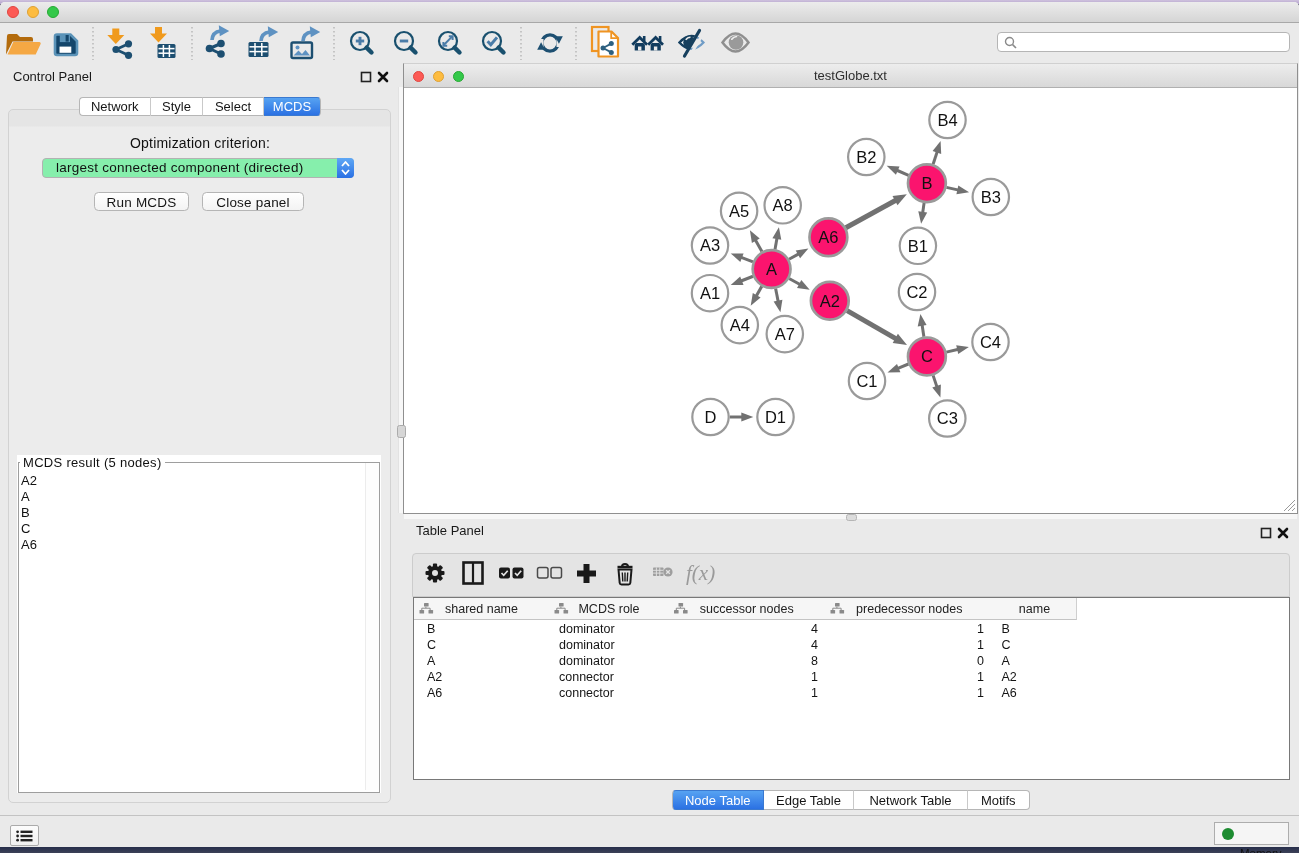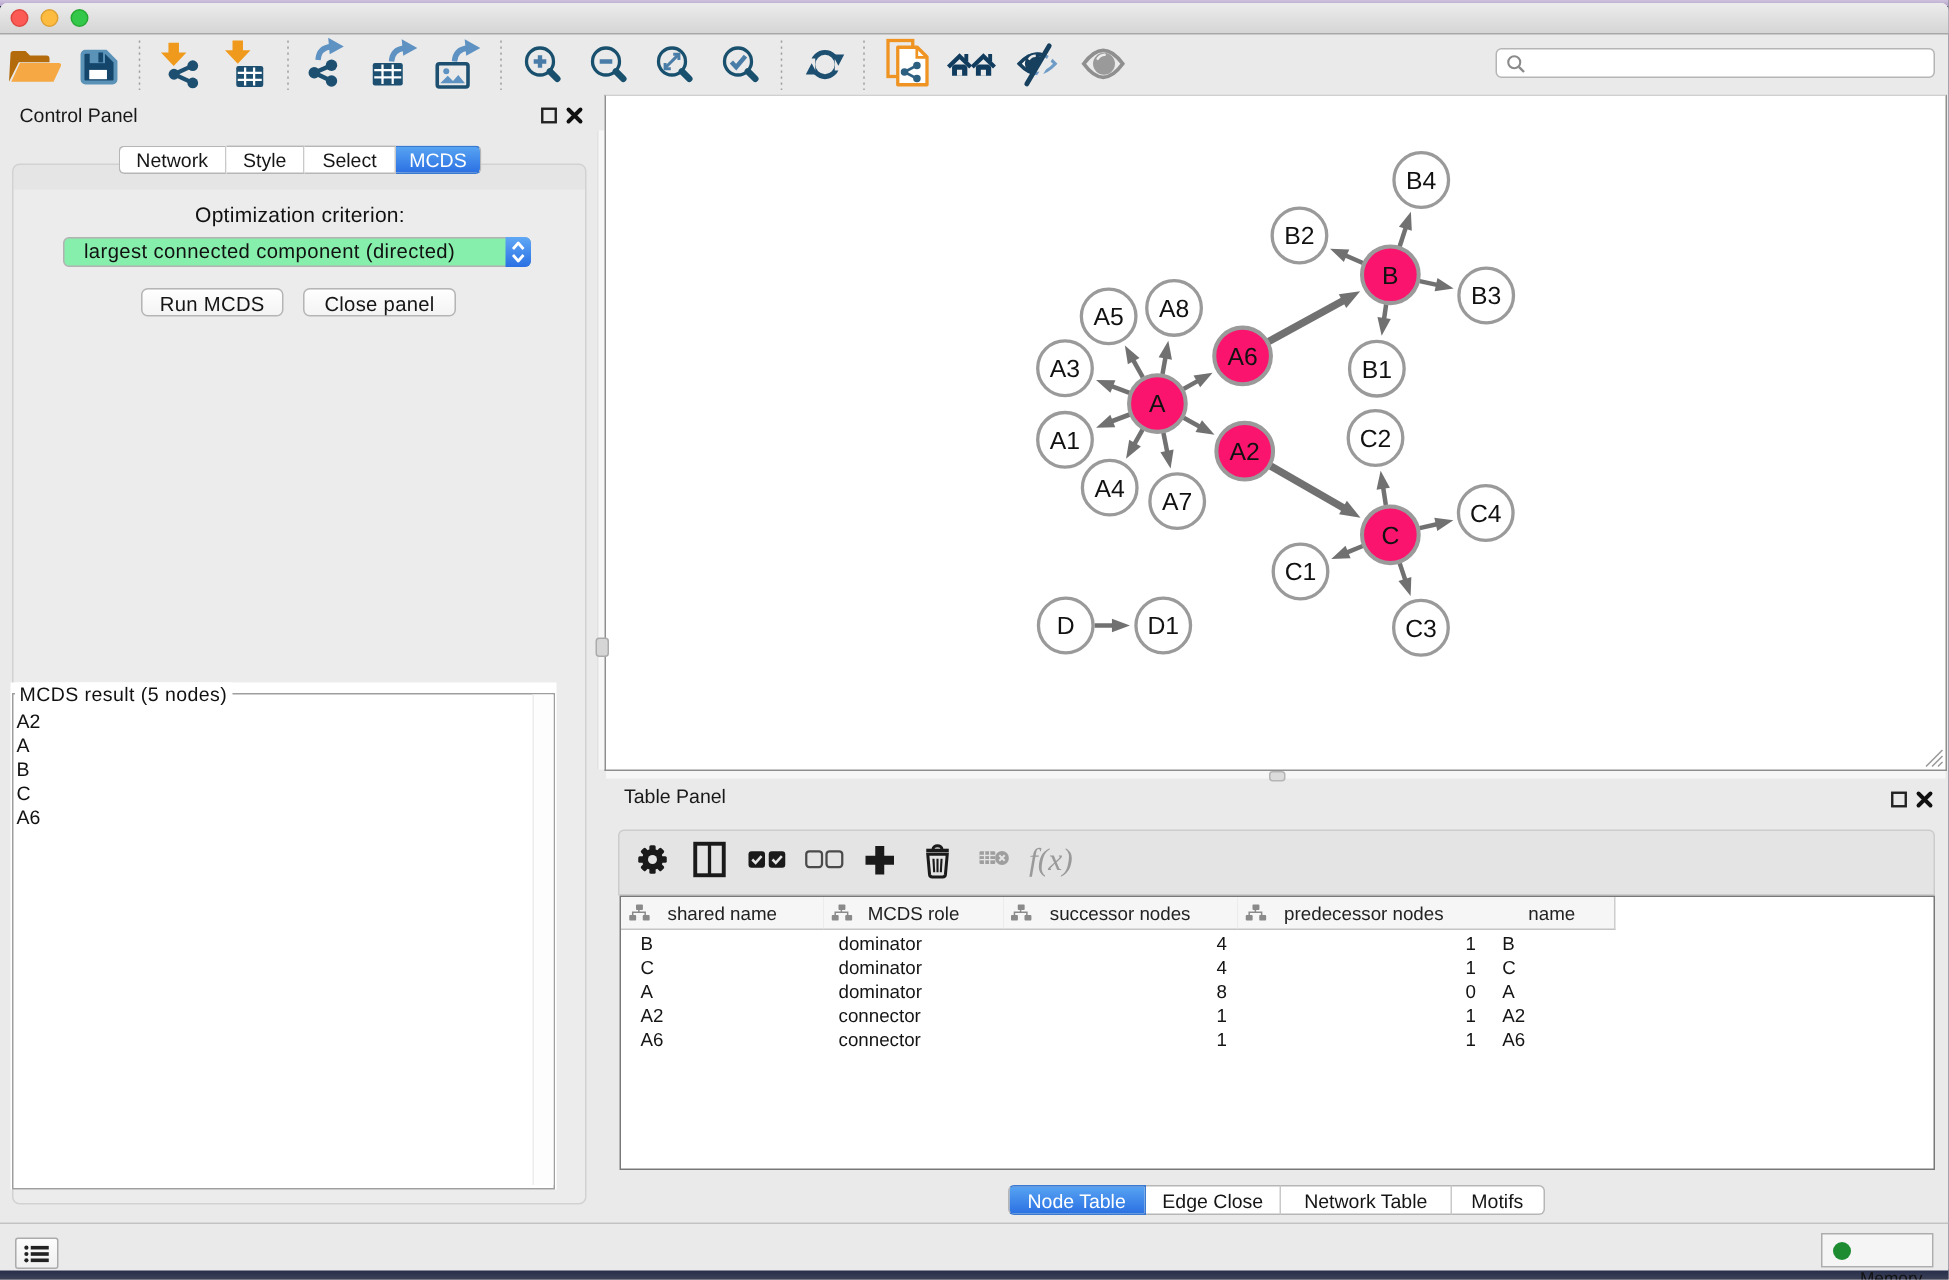--- a/index.html
+++ b/index.html
@@ -30,21 +30,21 @@
 #tabpane{position:absolute;left:8px;top:109px;width:382.5px;height:694px;
  border:1px solid #d2d2d2;border-radius:5px;box-sizing:border-box;
  background:linear-gradient(#e5e5e5 16px,#ececec 17px);}
 .btn{position:absolute;background:linear-gradient(#ffffff,#f3f3f3);border:1px solid #b5b5b5;
  border-radius:4.5px;font-size:13.5px;letter-spacing:0.2px;color:#151515;text-align:center;box-sizing:border-box;line-height:15px;}
 #combo{position:absolute;left:42px;top:158px;width:312px;height:20px;background:#86efac;
  border:1px solid #b2b2b2;border-radius:4px;font-size:13px;color:#111;box-sizing:border-box;}
 #combo .txt{position:absolute;left:13px;top:0.5px;font-size:13.5px;letter-spacing:0.25px;}
 #combo .sp{position:absolute;right:-1px;top:-1px;width:17px;height:20px;border-radius:0 4px 4px 0;
  background:linear-gradient(#5fa8f5,#2a70e4);}
-#resultbox{position:absolute;left:7px;top:455px;width:364px;height:338px;background:#fff;}
+#resultbox{position:absolute;left:17px;top:455px;width:364px;height:338px;background:#fff;}
 #resultbox .brd{position:absolute;left:0.5px;top:7px;width:360px;height:329px;border:1px solid #9e9e9e;}
 #resultbox .lbl{position:absolute;left:3px;top:0px;background:#fff;padding:0 3px;font-size:13px;letter-spacing:0.3px;color:#111;}
 #resultbox .items{position:absolute;left:4px;top:18px;font-size:13px;color:#111;line-height:16px;}
 #resultbox .sb{position:absolute;right:2.5px;top:8px;width:13px;height:327px;border-left:1px solid #ececec;background:#fdfdfd;}
 #netwin{position:absolute;left:403px;top:63px;width:895px;height:451px;
  border:1px solid #8f8f8f;border-top:1px solid #d0d0d0;box-sizing:border-box;background:#fff;}
 #netwin .wtb{position:absolute;left:0;top:0;width:893px;height:23px;
  background:linear-gradient(#ededed,#d8d8d8);border-bottom:1px solid #b0b0b0;}
 #netwin .wtitle{position:absolute;top:4px;width:100%;text-align:center;font-size:13px;color:#2e2e2e;}
 #rail-v{position:absolute;left:398px;top:87px;width:4.5px;height:426px;background:#f7f7f7;border-left:1px solid #e2e2e2;}
@@ -257,20 +257,26 @@
 <div id="resultbox">
  <div class="brd"></div>
  <div class="lbl">MCDS result (5 nodes)</div>
  <div class="sb"></div>
  <div class="items">A2<br>A<br>B<br>C<br>A6</div>
 </div>
 
 <div id="rail-v"></div>
 <div id="rail-h"></div>
 <div id="netwin">
+ <div class="wtb">
+  <div class="tl" style="left:9px;top:7px;width:11px;height:11px;background:#fc5a55;border:1px solid #e04640;"></div>
+  <div class="tl" style="left:29px;top:7px;width:11px;height:11px;background:#fdbc40;border:1px solid #dfa132;"></div>
+  <div class="tl" style="left:49px;top:7px;width:11px;height:11px;background:#34c84a;border:1px solid #26a933;"></div>
+  <div class="wtitle">testGlobe.txt</div>
+ </div>
  <svg style="position:absolute;left:0;top:23px" width="893" height="426" viewBox="0 0 893 426">
 <line x1="349.1" y1="189.3" x2="336.4" y2="194.2" stroke="#717171" stroke-width="3.2"></line>
 <polygon points="326.7,198.1 336.2,189.5 339.5,197.9" fill="#717171"></polygon>
 <line x1="349.0" y1="174.9" x2="336.6" y2="170.2" stroke="#717171" stroke-width="3.0"></line>
 <polygon points="326.7,166.4 339.6,166.5 336.3,174.9" fill="#717171"></polygon>
 <line x1="357.8" y1="199.3" x2="351.9" y2="209.7" stroke="#717171" stroke-width="3.0"></line>
 <polygon points="346.7,218.8 348.8,206.1 356.6,210.6" fill="#717171"></polygon>
 <line x1="357.9" y1="164.6" x2="351.1" y2="152.4" stroke="#717171" stroke-width="3.0"></line>
 <polygon points="345.9,143.3 355.7,151.6 347.9,155.9" fill="#717171"></polygon>
 <line x1="371.6" y1="201.5" x2="374.3" y2="215.1" stroke="#717171" stroke-width="3.0"></line>
@@ -454,21 +460,21 @@
 
 <div class="trow" style="left:13px;top:23px;line-height:16px">B<br>C<br>A<br>A2<br>A6</div>
 <div class="trow" style="left:145px;top:23px;line-height:16px">dominator<br>dominator<br>dominator<br>connector<br>connector</div>
 <div class="trow num" style="left:304px;top:23px;width:100px;line-height:16px">4<br>4<br>8<br>1<br>1</div>
 <div class="trow num" style="left:470px;top:23px;width:100px;line-height:16px">1<br>1<br>0<br>1<br>1</div>
 <div class="trow" style="left:587.5px;top:23px;line-height:16px">B<br>C<br>A<br>A2<br>A6</div>
 
 </div>
 <div class="seg" style="left:671.5px;top:790px;height:20px;">
  <div class="s sel first" style="width:92.5px">Node Table</div>
- <div class="s" style="width:90px">Edge Close</div>
+ <div class="s" style="width:90px">Edge Table</div>
  <div class="s" style="width:114px">Network Table</div>
  <div class="s last" style="width:61.5px">Motifs</div>
 </div>
 
 <div id="statusline"></div>
 <div id="listbtn">
     <svg style="position:absolute;left:5px;top:3.5px" width="17" height="12" viewBox="0 0 17 12">
 <g fill="#222">
         <circle cx="1.6" cy="1.8" r="1.4"></circle>
         <circle cx="1.6" cy="6" r="1.4"></circle>

